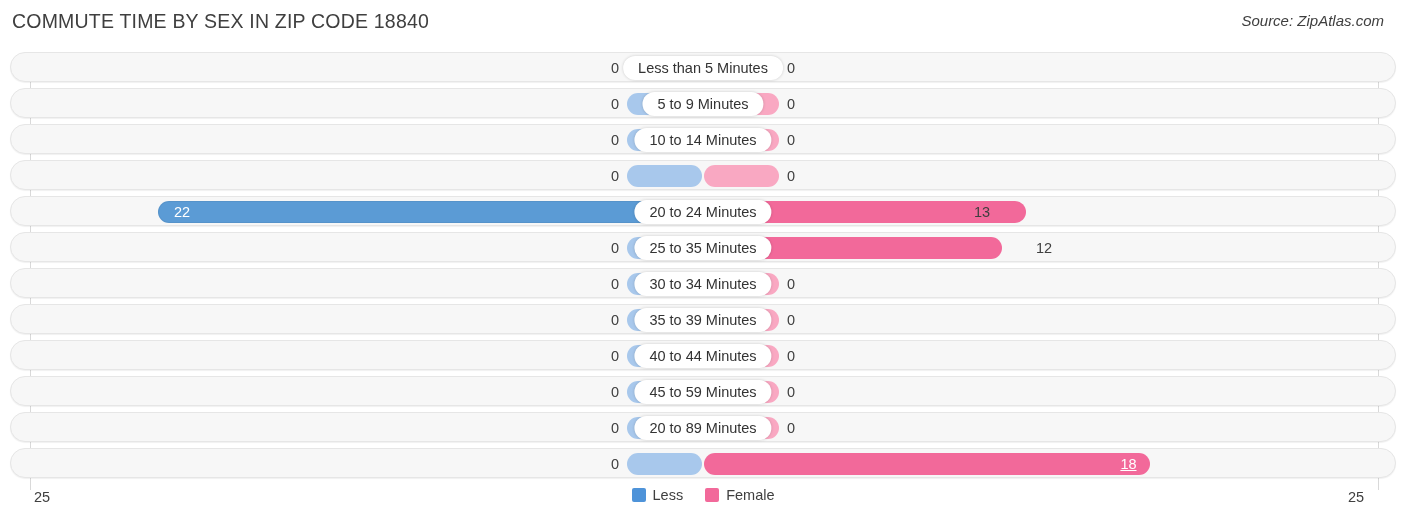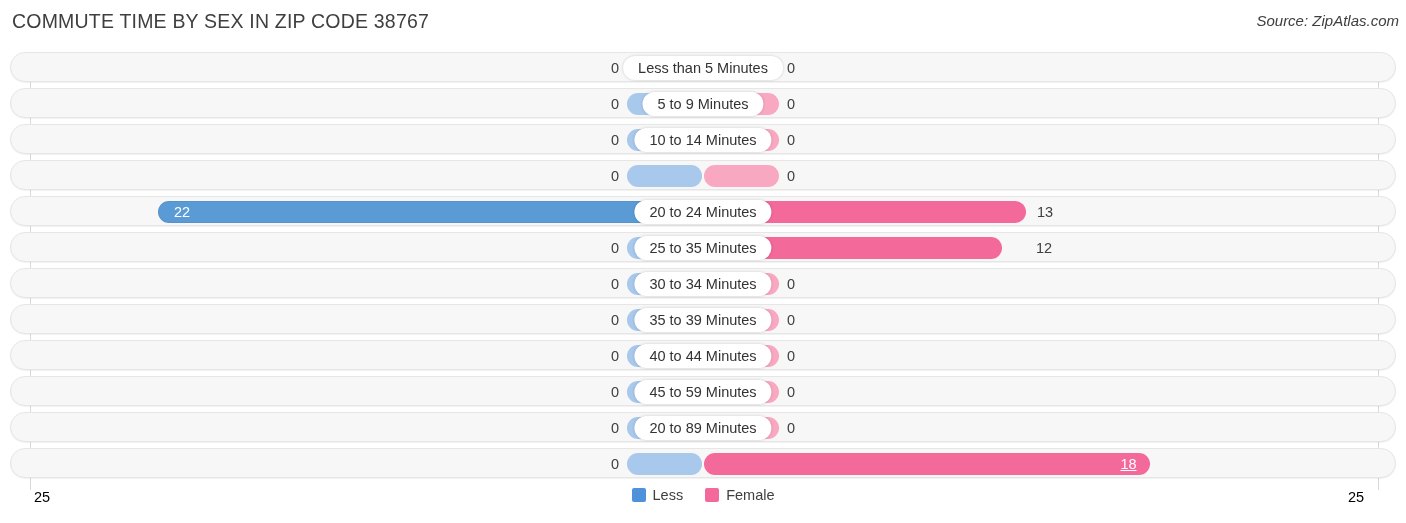--- a/index.html
+++ b/index.html
@@ -12,21 +12,21 @@
   }
   #chart{position:relative;width:1406px;height:523px;}
 
   
   .title{
     position:absolute;left:12px;top:10px;
     font-size:19.5px;letter-spacing:.2px;
     color:#3f3f3f;white-space:nowrap;
   }
   .source{
-    position:absolute;right:7px;top:12px;
+    position:absolute;right:22px;top:12px;
     font-size:15px;font-style:italic;color:#3f3f3f;
     white-space:nowrap;
   }
 
   
   .plot{position:absolute;left:0;top:52px;width:1406px;height:432px;}
   .gridline{
     position:absolute;top:0;bottom:-6px;width:1px;
     background:#d9d9d9;
   }
@@ -69,41 +69,41 @@
     background:#ffffff;
     border-radius:12px;
     padding:0 15px;
     font-size:14.5px;color:#333333;
     white-space:nowrap;
     box-shadow:0 0 3px rgba(0,0,0,.18);
   }
 
   
   .axis-label{
-    position:absolute;top:489px;font-size:14.5px;color:#000000;
+    position:absolute;top:489px;font-size:14.5px;color:#404040;
   }
   .axis-left{left:34px;}
   .axis-right{left:1348px;}
 
   .legend{
     position:absolute;top:487px;left:0;width:1406px;
     display:flex;justify-content:center;align-items:center;gap:22px;
   }
   .legend-item{display:flex;align-items:center;gap:7px;}
   .swatch{width:14px;height:14px;border-radius:2px;display:block;}
   .sw-male{background:#4e93d9;}
   .sw-female{background:#f2699a;}
   .legend-label{font-size:14.5px;color:#3f3f3f;}
 </style>
 </head>
 <body>
 
 <div id="chart">
 
-  <div class="title">COMMUTE TIME BY SEX IN ZIP CODE 38767</div>
+  <div class="title">COMMUTE TIME BY SEX IN ZIP CODE 18840</div>
   <div class="source">Source: ZipAtlas.com</div>
 
   <div class="plot" id="plot">
     <div class="gridline grid-left"></div>
     <div class="gridline grid-right"></div>
   <div class="row" style="top: 0px;">
         <div class="bar bar-male male stub" style="width: 75px; right: 693px;"></div>
         <div class="val out-left" style="right: 776px;">0</div>
         <div class="bar bar-female female stub" style="width: 75px; left: 693px;"></div>
         <div class="val out-right" style="left: 776px;">0</div>
@@ -126,21 +126,21 @@
       <div class="row" style="top: 108px;">
         <div class="bar bar-male male stub" style="width: 75px; right: 693px;"></div>
         <div class="val out-left" style="right: 776px;">0</div>
         <div class="bar bar-female female stub" style="width: 75px; left: 693px;"></div>
         <div class="val out-right" style="left: 776px;">0</div>
       </div>
       <div class="row" style="top: 144px;">
         <div class="bar bar-male male full" style="width: 543.84px; right: 693px;"></div>
         <div class="val in-left" style="right: 1204.84px;">22</div>
         <div class="bar bar-female female full" style="width: 322.4px; left: 693px;"></div>
-        <div class="val out-right" style="left: 1026px;">13</div>
+        <div class="val out-right" style="left: 963px;">13</div>
         <div class="cat">20 to 24 Minutes</div>
       </div>
       <div class="row" style="top: 180px;">
         <div class="bar bar-male male stub" style="width: 75px; right: 693px;"></div>
         <div class="val out-left" style="right: 776px;">0</div>
         <div class="bar bar-female female full" style="width: 297.6px; left: 693px;"></div>
         <div class="val out-right" style="left: 1025px;">12</div>
         <div class="cat">25 to 35 Minutes</div>
       </div>
       <div class="row" style="top: 216px;">

